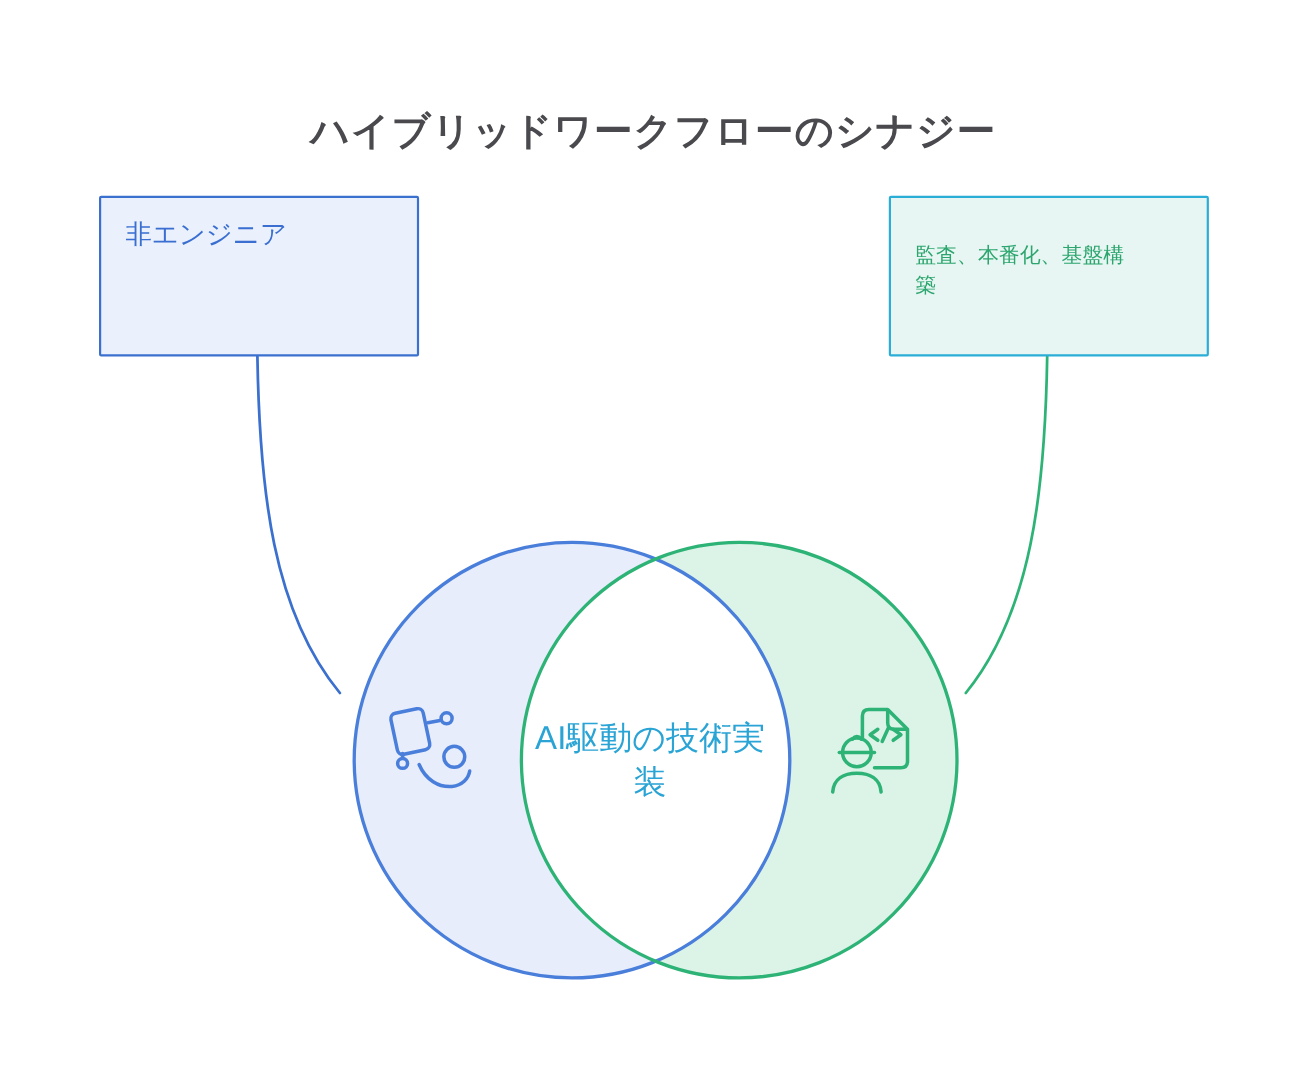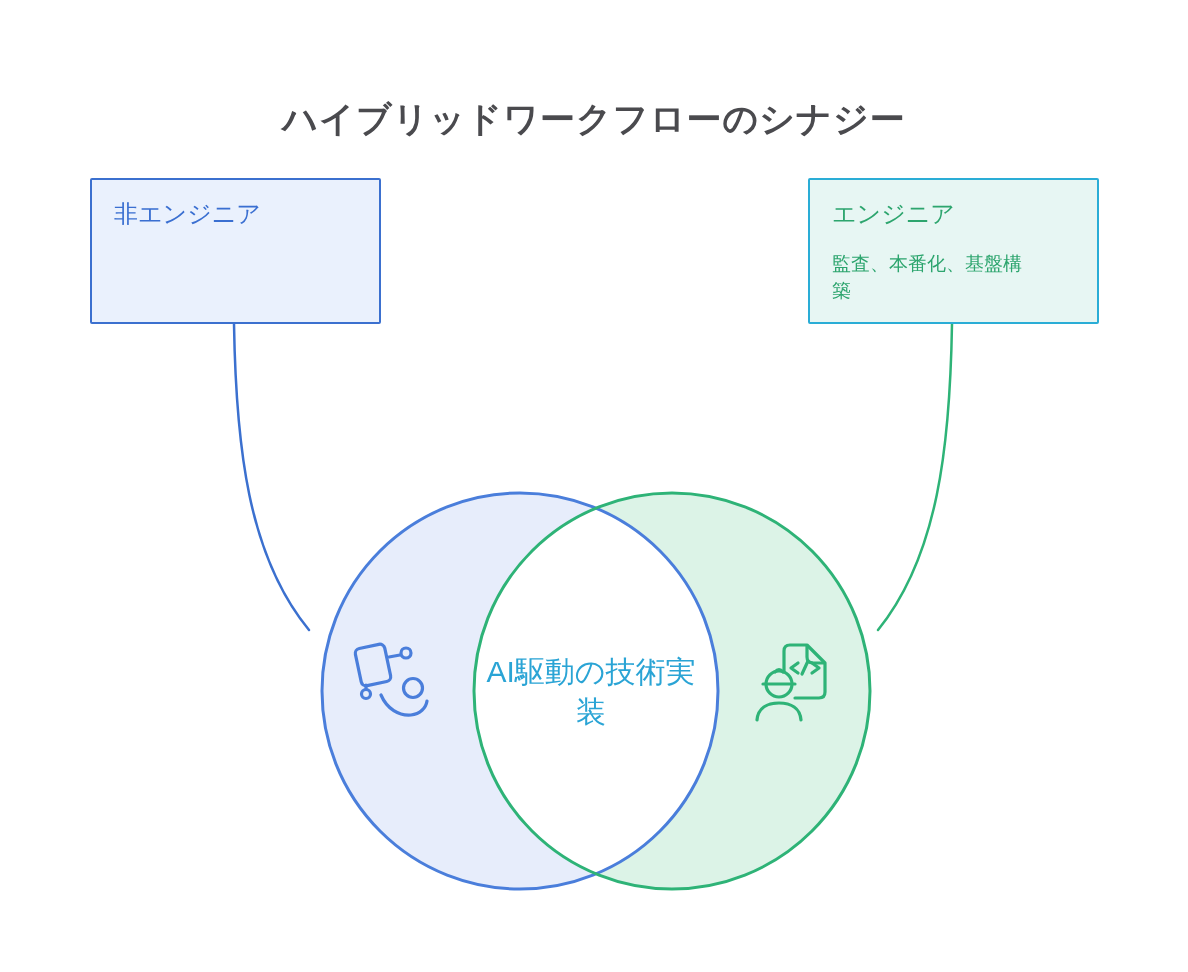--- a/index.html
+++ b/index.html
@@ -125,21 +125,20 @@
       <path d="M775,646 Q779,641 783,646"></path>
       <path d="M757,694 C758,682 767,677 779,677 C791,677 800,682 801,694"></path>
     </g>
   </svg>
 
   <div class="box box-left">
     <div class="box-title">非エンジニア</div>
   </div>
 
   <div class="box box-right">
-    <div class="box-title">エンジニア</div>
     <div class="box-desc">監査、本番化、基盤構
 築</div>
   </div>
 
   <div class="center-label">AI駆動の技術実
 装</div>
 
 </div>
 
 </body></html>

